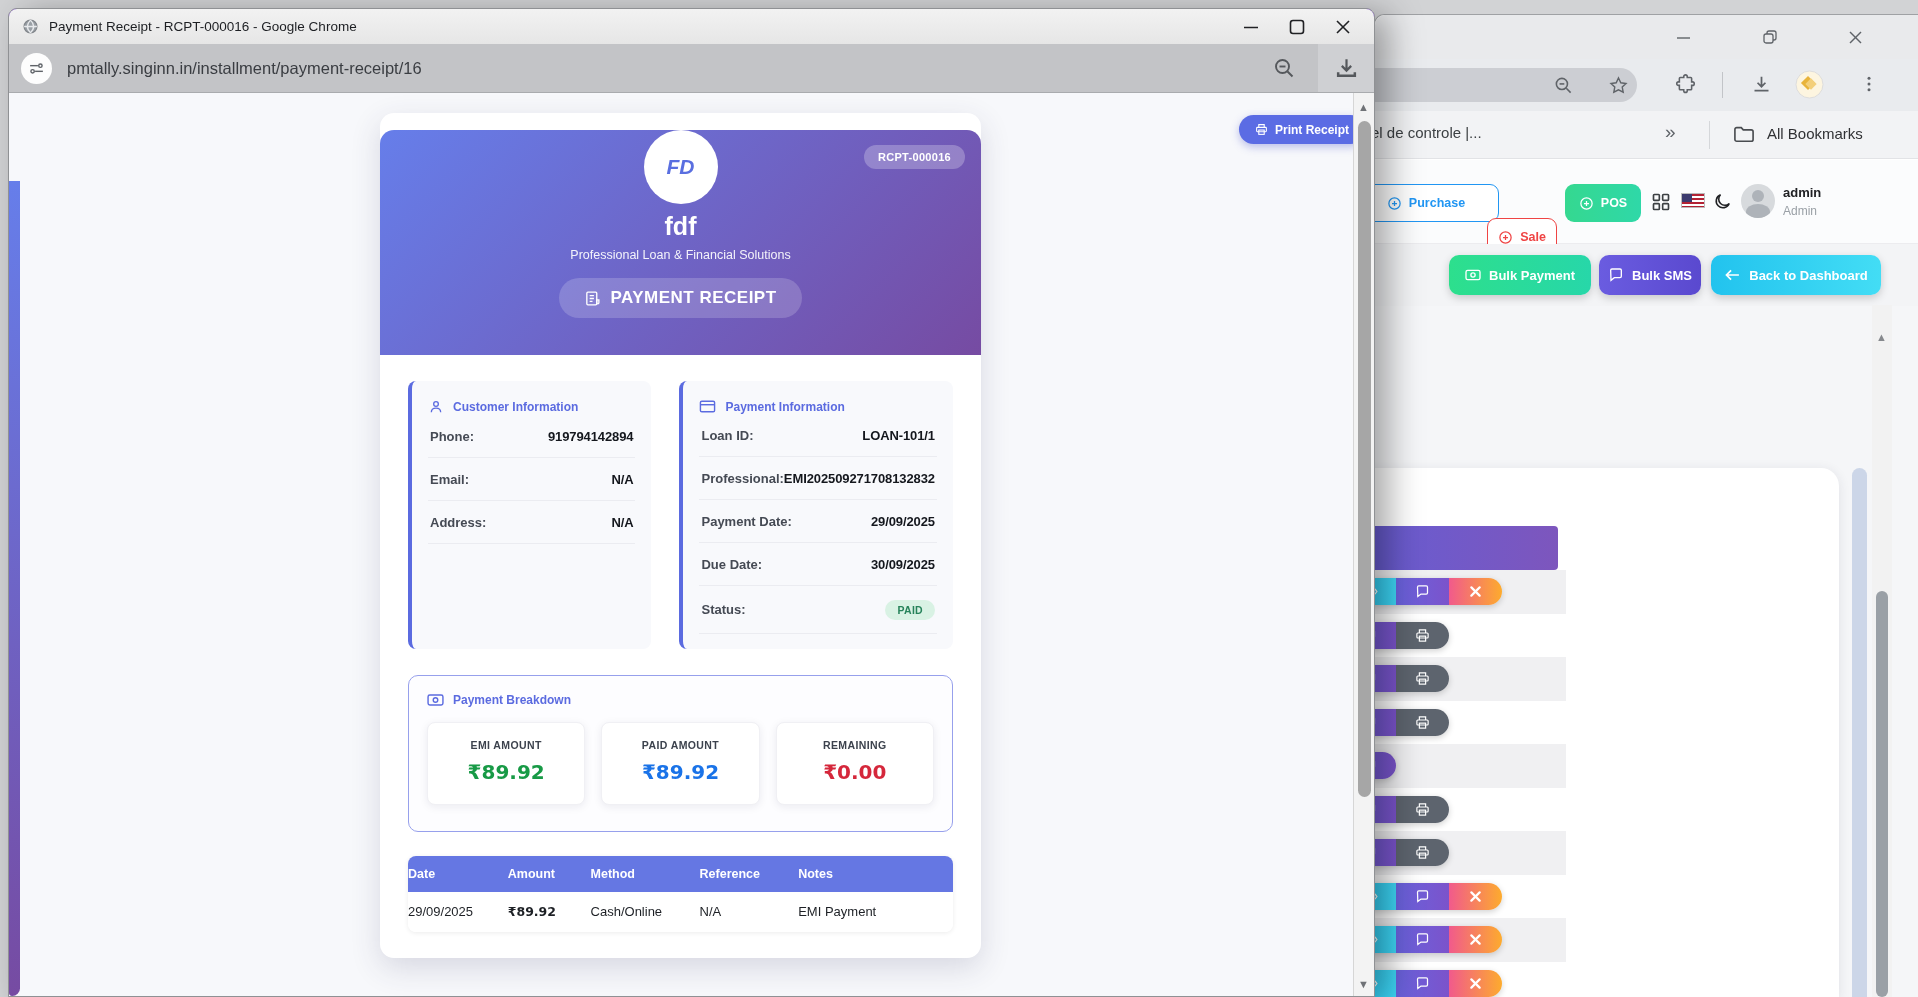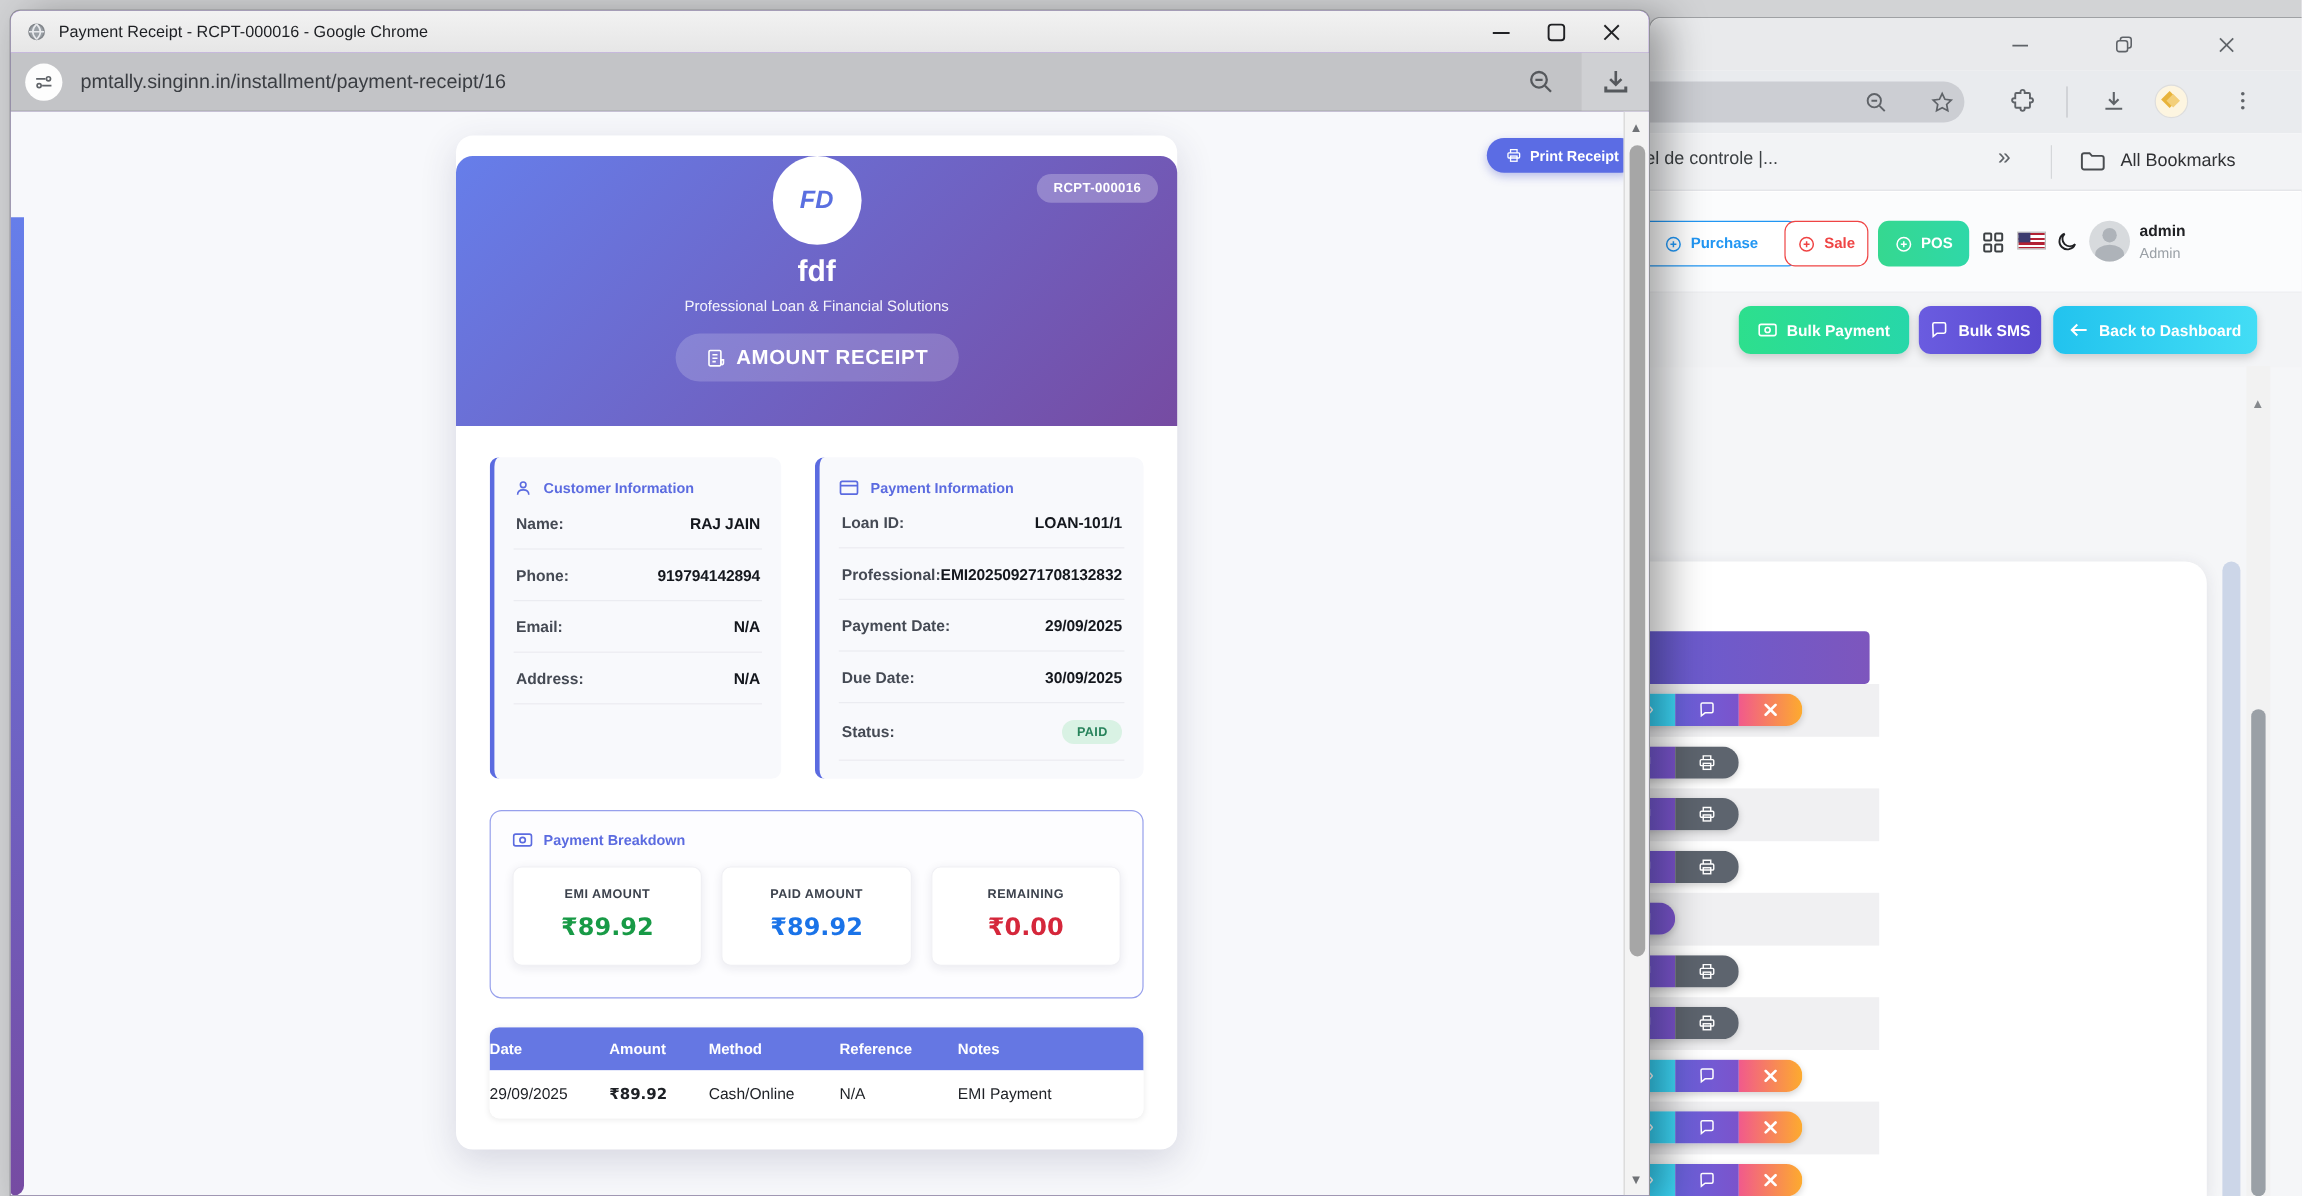--- a/index.html
+++ b/index.html
@@ -28,21 +28,21 @@
   .bm-sep { position:absolute; left:334px; top:10px; width:1px; height:28px; background:#d5d7da; }
   .bm-folder { position:absolute; left:358px; top:13px; }
   .bm-all { position:absolute; left:392px; top:14px; font-size:15px; color:#303134; }
 
   .bg-app { position:absolute; left:0; top:145px; right:0; bottom:0; background:#f5f6f8; }
   .app-header { position:absolute; left:0; top:0; right:0; height:84px; background:#fbfcfd;
     border-bottom:1px solid #ececef; }
   .hbtn { position:absolute; top:24px; height:38px; border-radius:9px; display:flex; align-items:center;
     justify-content:center; gap:7px; font-weight:bold; font-size:12.5px; }
   .hbtn-purchase { left:-22px; width:146px; border:1.6px solid #2196f3; color:#2196f3; background:#fff; }
-  .hbtn-sale { left:112px; width:70px; border:1.6px solid #ef4444; color:#ef4444; background:#fff; }
+  .hbtn-sale { left:112px; width:70px; border:1.6px solid #ef4444; color:#ef4444; background:#fff;margin-top:34px; }
   .hbtn-pos { left:190px; width:76px; background:linear-gradient(90deg,#35d890,#2fd8a8); color:#fff; border:none; }
   .hdr-ic { position:absolute; top:32px; }
   .flag { position:absolute; left:306px; top:33px; width:24px; height:15px;
     background:repeating-linear-gradient(180deg,#b22234 0 2px,#fff 2px 4px); border:0.5px solid #bbb; }
   .flag::after { content:""; position:absolute; left:0; top:0; width:10px; height:8px; background:#3c3b6e; }
   .avatar { position:absolute; left:366px; top:24px; width:34px; height:34px; border-radius:50%;
     background:#d7dadd; overflow:hidden; }
   .avatar::before { content:""; position:absolute; left:11px; top:6px; width:12px; height:12px;
     border-radius:50%; background:#aeb3b9; }
   .avatar::after { content:""; position:absolute; left:5px; top:20px; width:24px; height:16px;
@@ -554,39 +554,35 @@
           <div class="r-badge">RCPT-000016</div>
           <div class="r-logo">FD</div>
           <div class="r-company">fdf</div>
           <div class="r-tagline">Professional Loan &amp; Financial Solutions</div>
           <div class="r-docpill">
             <svg width="17" height="17" viewBox="0 0 24 24" fill="none" stroke="#fff" stroke-width="1.9">
                 <rect x="4" y="3" width="14" height="18" rx="1.5"></rect>
                 <path d="M8 8h6M8 12h6M8 16h4"></path>
                 <path d="M18 14h3v4a1.5 1.5 0 0 1-3 0z"></path>
               </svg>
-            <span>AMOUNT RECEIPT</span>
+            <span>PAYMENT RECEIPT</span>
           </div>
         </div>
 
         <div class="r-body">
           <div class="info-grid">
             <div class="panel">
               <div class="panel-title">
                 <svg width="16" height="16" viewBox="0 0 24 24" fill="none" stroke="#5b6be0" stroke-width="2">
                     <circle cx="12" cy="7.5" r="3.5"></circle>
                     <path d="M5 20c0-4 3.1-6.2 7-6.2S19 16 19 20"></path>
                   </svg>
                 <span>Customer Information</span>
               </div>
               <div id="cust-rows">
-                  <div class="irow">
-                    <span class="lbl">Name:</span>
-                    <span class="val">RAJ JAIN</span>
-                  </div>
                   <div class="irow">
                     <span class="lbl">Phone:</span>
                     <span class="val">919794142894</span>
                   </div>
                   <div class="irow">
                     <span class="lbl">Email:</span>
                     <span class="val">N/A</span>
                   </div>
                   <div class="irow">
                     <span class="lbl">Address:</span>

